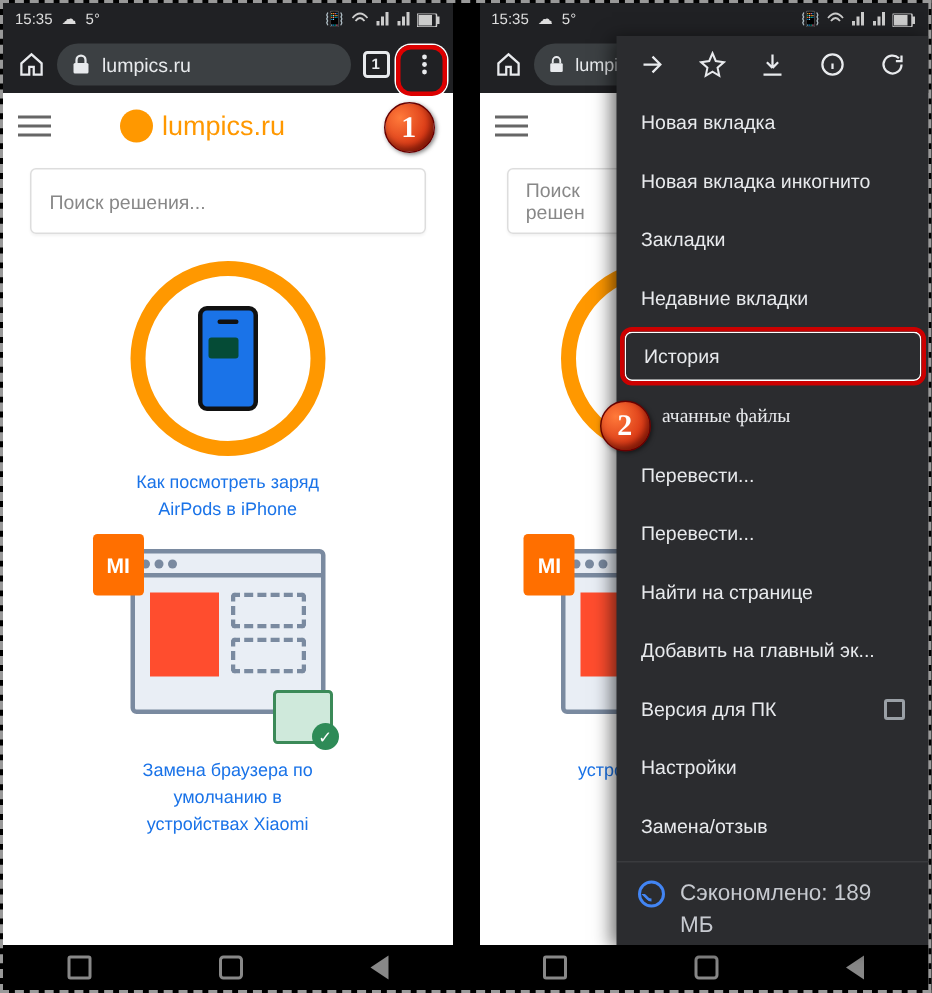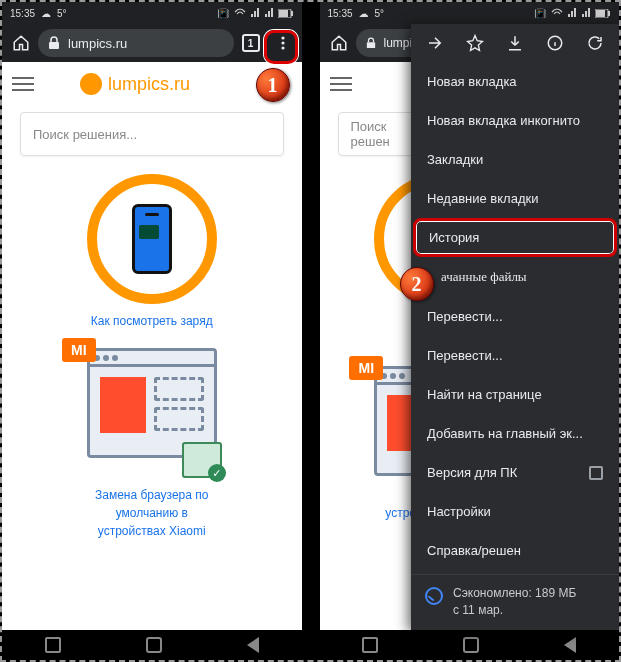--- a/index.html
+++ b/index.html
@@ -57,21 +57,21 @@
   .phone-ico::after{content:'';position:absolute;top:18px;left:4px;width:20px;height:14px;background:#054b36;border-radius:2px;}
   .article a{color:#1a73e8;font-size:12px;text-decoration:none;line-height:1.5;display:block;}
   .article2 .thumb{position:relative;width:160px;margin:0 auto 8px;}
   .browser-ico{width:130px;height:110px;border:3px solid #7a8aa0;border-radius:4px;background:#e9eef5;margin:0 auto;position:relative;}
   .browser-ico .topbar{height:16px;border-bottom:3px solid #7a8aa0;display:flex;gap:3px;align-items:center;padding-left:4px;}
   .browser-ico .topbar i{width:6px;height:6px;border-radius:50%;background:#7a8aa0;}
   .browser-ico .body{display:flex;gap:8px;padding:10px;}
   .browser-ico .red{width:46px;height:56px;background:#ff4d2e;}
   .browser-ico .side-col{display:flex;flex-direction:column;gap:6px;flex:1;}
   .browser-ico .box{height:24px;border:3px dashed #7a8aa0;border-radius:3px;}
-  .mi-badge{position:absolute;top:-10px;left:-10px;width:34px;height:24px;background:#ff6f00;color:#fff;display:flex;align-items:center;justify-content:center;font-weight:bold;border-radius:3px;font-size:14px;text-align:center;}
+  .mi-badge{position:absolute;top:-10px;left:-10px;width:34px;height:41px;background:#ff6f00;color:#fff;display:flex;align-items:center;justify-content:center;font-weight:bold;border-radius:3px;font-size:14px;text-align:center;}
   .green-check{position:absolute;bottom:0;right:10px;width:40px;height:36px;background:#cfe9db;border:2px solid #3b8a58;border-radius:3px;}
   .green-check::after{content:'✓';position:absolute;bottom:-6px;right:-6px;width:18px;height:18px;background:#2e8b57;color:#fff;border-radius:50%;display:flex;align-items:center;justify-content:center;font-size:11px;}
 
   .nav-bar{height:30px;background:#000;display:flex;align-items:center;justify-content:space-around;}
   .nav-bar div{width:26px;height:16px;}
   .nav-recent{border:2px solid #888;border-radius:2px;width:16px!important;height:16px;}
   .nav-home{width:16px!important;height:16px;border:2px solid #888;border-radius:3px;}
   .nav-back{width:0!important;height:0!important;border-top:8px solid transparent;border-bottom:8px solid transparent;border-right:12px solid #888;}
 
   
@@ -85,21 +85,21 @@
   .menu-list{flex:1;overflow:auto;}
   .menu-item{
     padding:12px 16px;color:#e8eaed;font-size:13px;
     display:flex;align-items:center;justify-content:space-between;
   }
   .menu-item.highlight{
     margin:0px 2px;border:3px solid #c00;border-radius:8px;
     box-shadow:0 0 0 1px #fff inset;padding:9px 13px;
   }
   .menu-checkbox{width:14px;height:14px;border:2px solid #9aa0a6;border-radius:2px;}
-  .menu-saved{padding:10px 14px;display:flex;gap:10px;align-items:flex-start;color:#c7cad0;font-size:12px;line-height:1.4;border-top:1px solid #3a3b3e;margin-top:4px;}
+  .menu-saved{padding:10px 14px;display:flex;gap:10px;align-items:flex-start;color:#c7cad0;font-size:15px;line-height:1.4;border-top:1px solid #3a3b3e;margin-top:4px;}
   .menu-saved .disc{width:18px;height:18px;border:2px solid #4285f4;border-radius:50%;position:relative;flex-shrink:0;margin-top:2px;}
   .menu-saved .disc::after{content:'';position:absolute;inset:2px;border-radius:50% 50% 50% 0;transform:rotate(45deg);border:2px solid transparent;border-bottom-color:#4285f4;}
 
   
   .callout{
     position:absolute;width:34px;height:34px;border-radius:50%;
     background:radial-gradient(circle at 30% 30%,#ff7a3a,#c41200);
     border:1px solid #600;color:#fff;font-weight:bold;font-size:20px;
     display:flex;align-items:center;justify-content:center;z-index:40;
     box-shadow:inset -2px -3px 4px rgba(0,0,0,0.4),1px 1px 3px rgba(0,0,0,0.5);
@@ -182,20 +182,21 @@
       <div class="search-box">
         <span>Поиск решения...</span>
       </div>
       <div class="article">
         <div class="thumb">
             <div class="ring">
               <div class="phone-ico"></div>
             </div>
           </div>
         <a>Как посмотреть заряд</a>
+        <a>AirPods в iPhone</a>
       </div>
       <div class="article article2">
         <div class="thumb">
           <div class="browser-ico">
             <div class="topbar">
                 <i></i>
                 <i></i>
                 <i></i>
               </div>
             <div class="body">
@@ -376,21 +377,21 @@
             <span>Добавить на главный эк...</span>
           </div>
         <div class="menu-item">
             <span>Версия для ПК</span>
             <span class="menu-checkbox"></span>
           </div>
         <div class="menu-item">
             <span>Настройки</span>
           </div>
         <div class="menu-item">
-            <span>Справка/решен</span>
+            <span>Замена/отзыв</span>
           </div>
         <div class="menu-saved">
           <div class="disc"></div>
           <div>
             <div>Сэкономлено: 189 МБ</div>
             <div>с 11 мар.</div>
           </div>
         </div>
       </div>
     </div>

